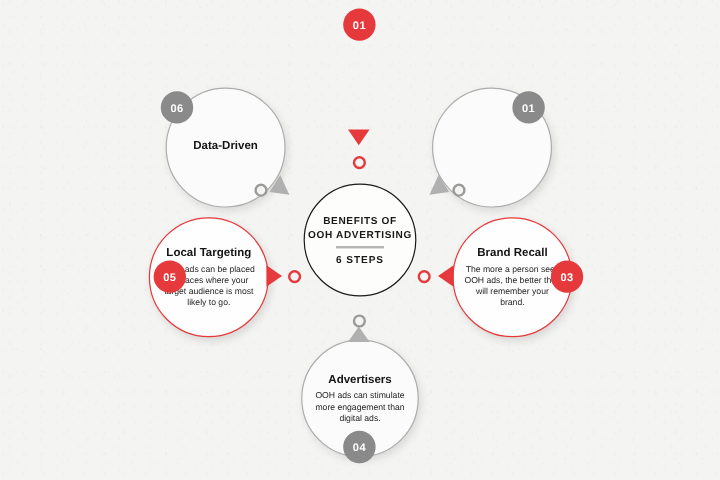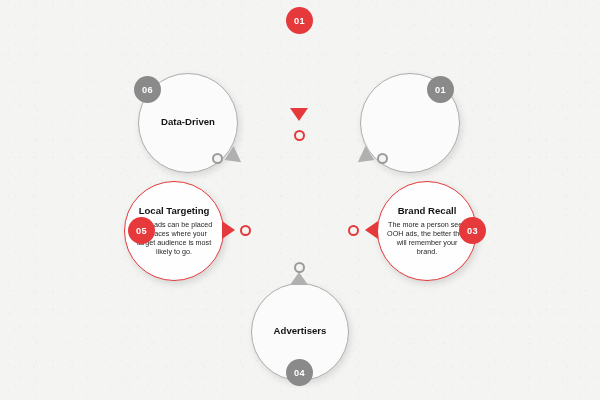--- a/index.html
+++ b/index.html
@@ -167,20 +167,26 @@
     border-top: 9px solid transparent;
     border-bottom: 9px solid transparent;
     border-left: 14px solid #b0b0b0;
   }
 </style>
 </head>
 <body>
 
 <div id="canvas">
 
+  <div class="hub">
+    <div class="hub-l1">BENEFITS OF</div>
+    <div class="hub-l2">OOH ADVERTISING</div>
+    <div class="hub-rule"></div>
+    <div class="hub-steps">6 STEPS</div>
+  </div>
 
   <div class="dot red" style="left:294px; top:130px;"></div>
   <div class="dot gray" style="left:377px; top:153px;"></div>
   <div class="dot red" style="left:348px; top:225px;"></div>
   <div class="dot gray" style="left:294px; top:262px;"></div>
   <div class="dot red" style="left:240px; top:225px;"></div>
   <div class="dot gray" style="left:212px; top:153px;"></div>
 
   <div class="ptr down-red" style="left:290px; top:108px;"></div>
   <div class="badge red" style="left:286px; top:7px;">01</div>
@@ -193,20 +199,21 @@
   <div class="ptr left-red" style="left:365px; top:221px;"></div>
   <div class="node red" style="left:377px; top:181px; width:100px; height:100px;">
     <div class="node-title">Brand Recall</div>
     <div class="node-body">The more a person sees OOH ads, the better they will remember your brand.</div>
   </div>
   <div class="badge red" style="left:459px; top:217px;">03</div>
 
   <div class="ptr up-gray" style="left:290px; top:272px;"></div>
   <div class="node gray" style="left:251px; top:283px; width:98px; height:98px;">
     <div class="node-title">Advertisers</div>
+    <div class="node-body">OOH ads can stimulate more engagement than digital ads.</div>
   </div>
   <div class="badge gray" style="left:286px; top:359px;">04</div>
 
   <div class="ptr right-red" style="left:222px; top:221px;"></div>
   <div class="node red" style="left:124px; top:181px; width:100px; height:100px;">
     <div class="node-title">Local Targeting</div>
     <div class="node-body">OOH ads can be placed in places where your target audience is most likely to go.</div>
   </div>
   <div class="badge red" style="left:128px; top:217px;">05</div>
 

